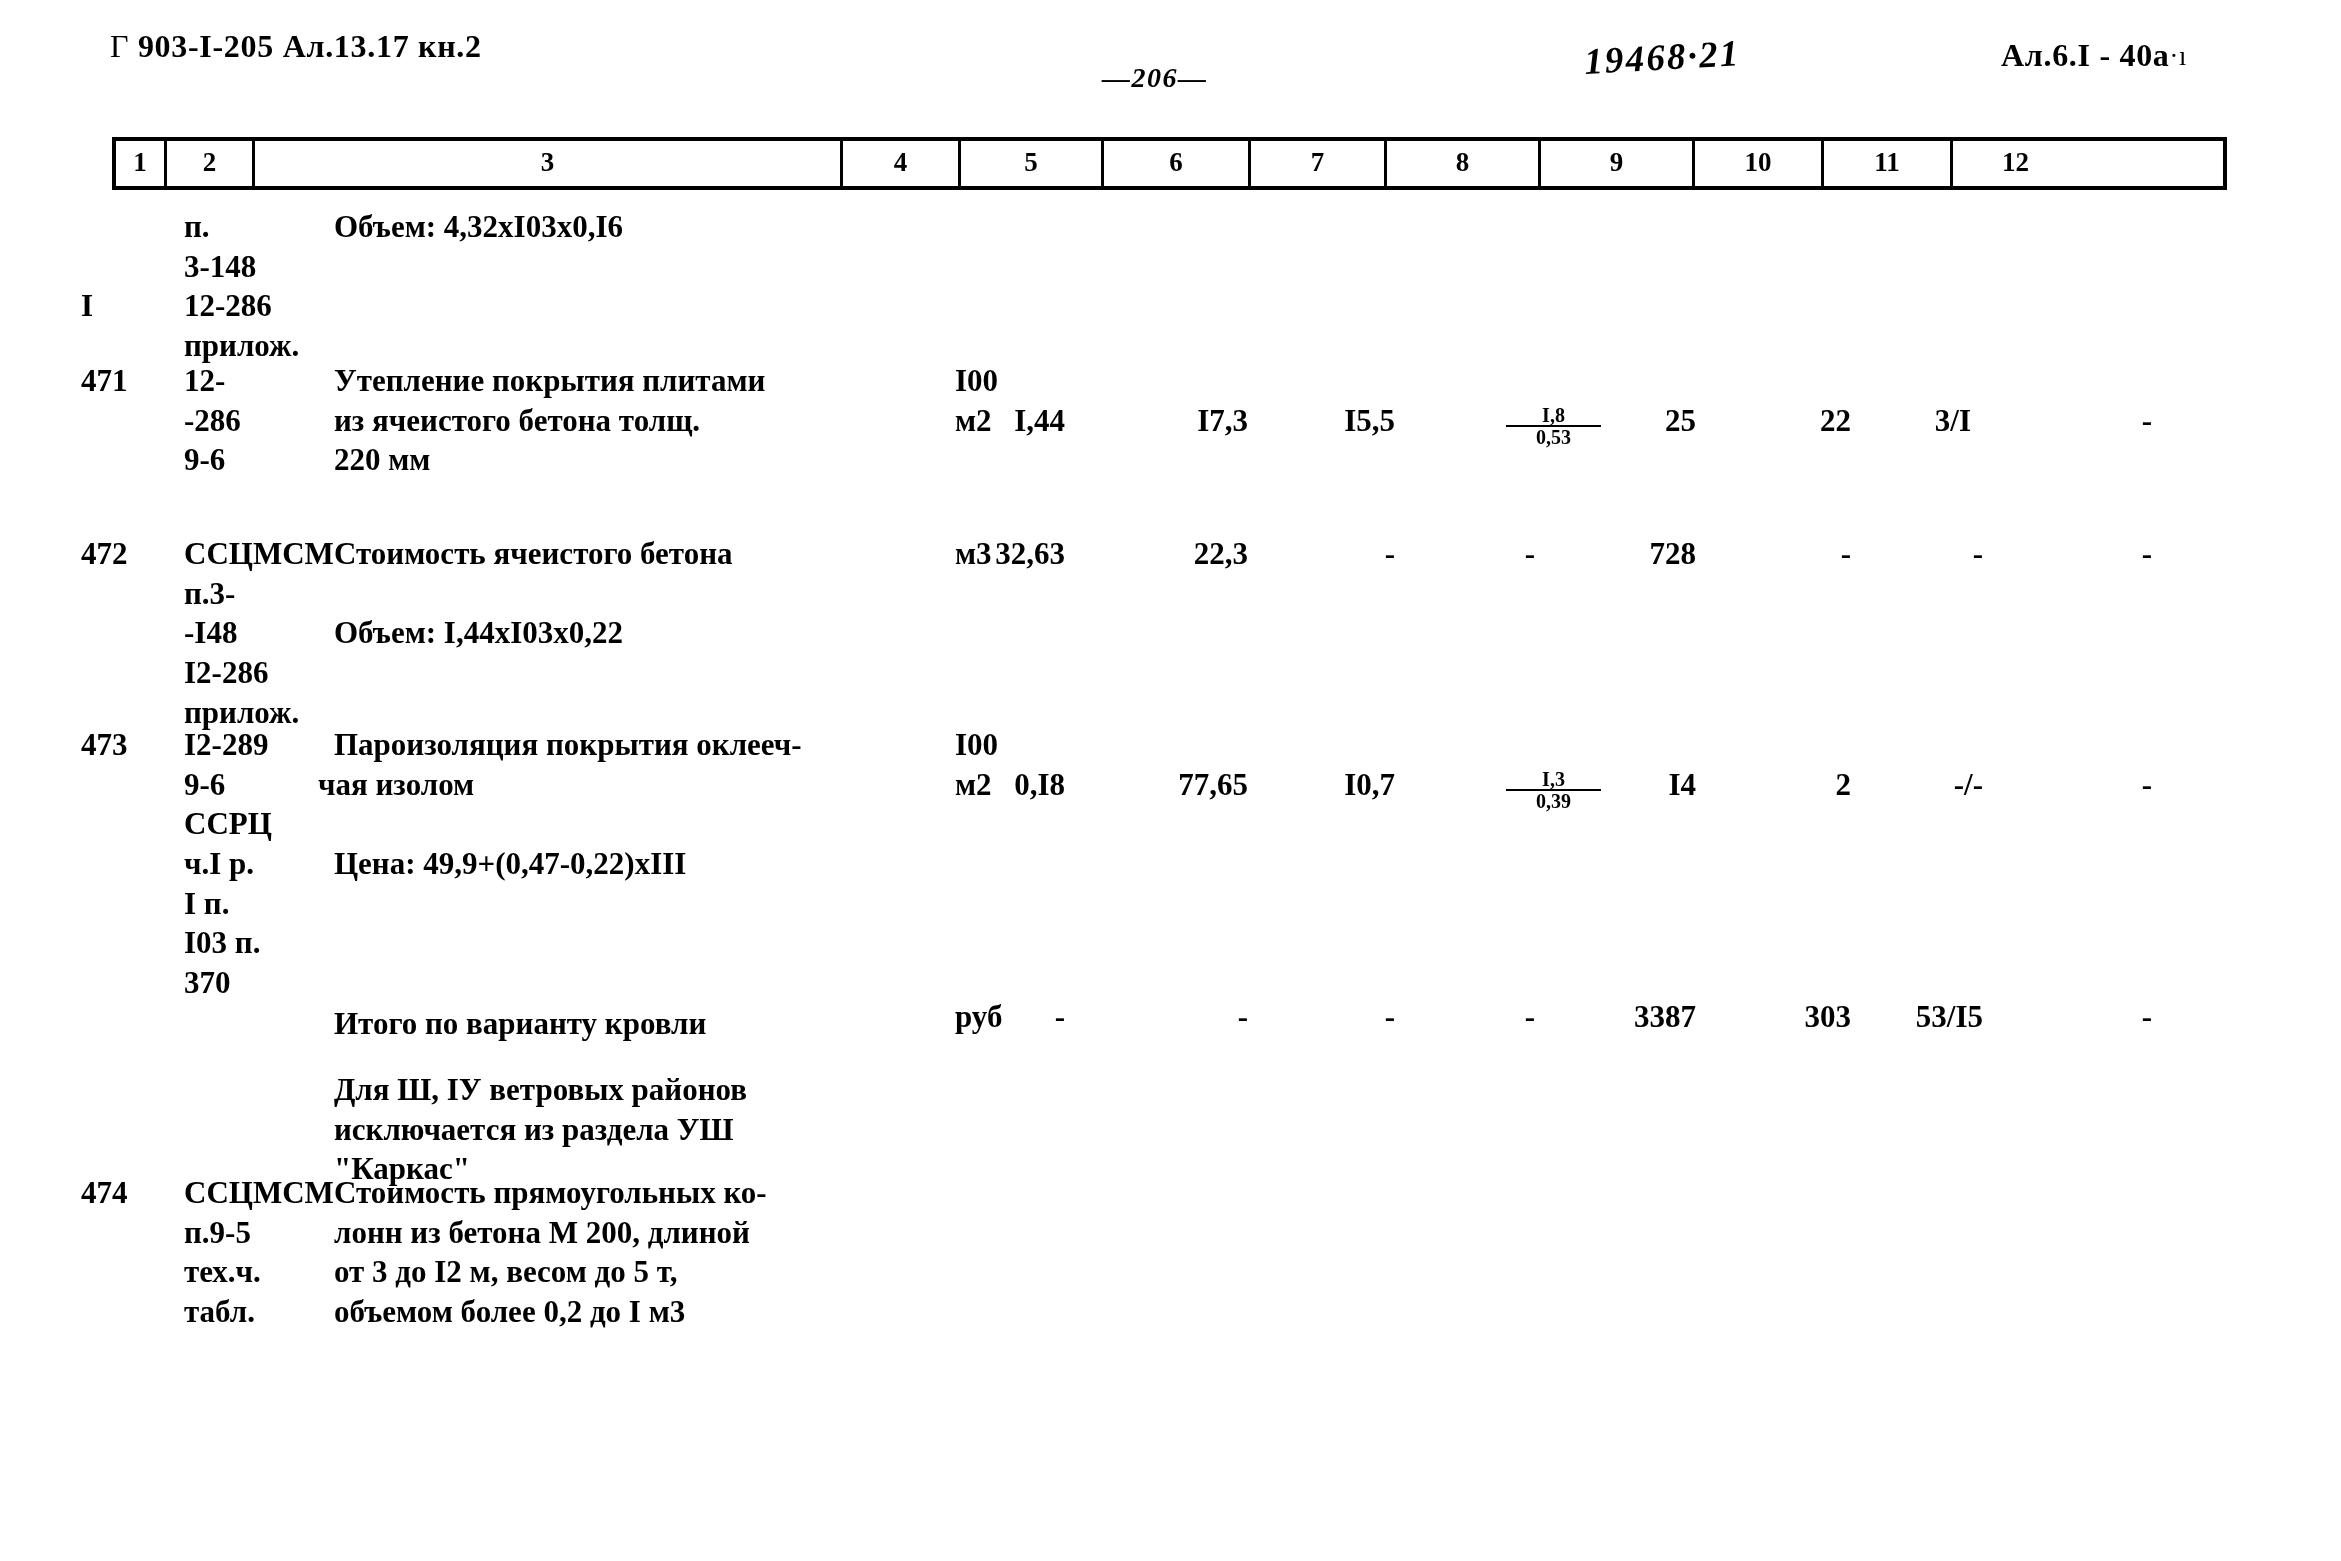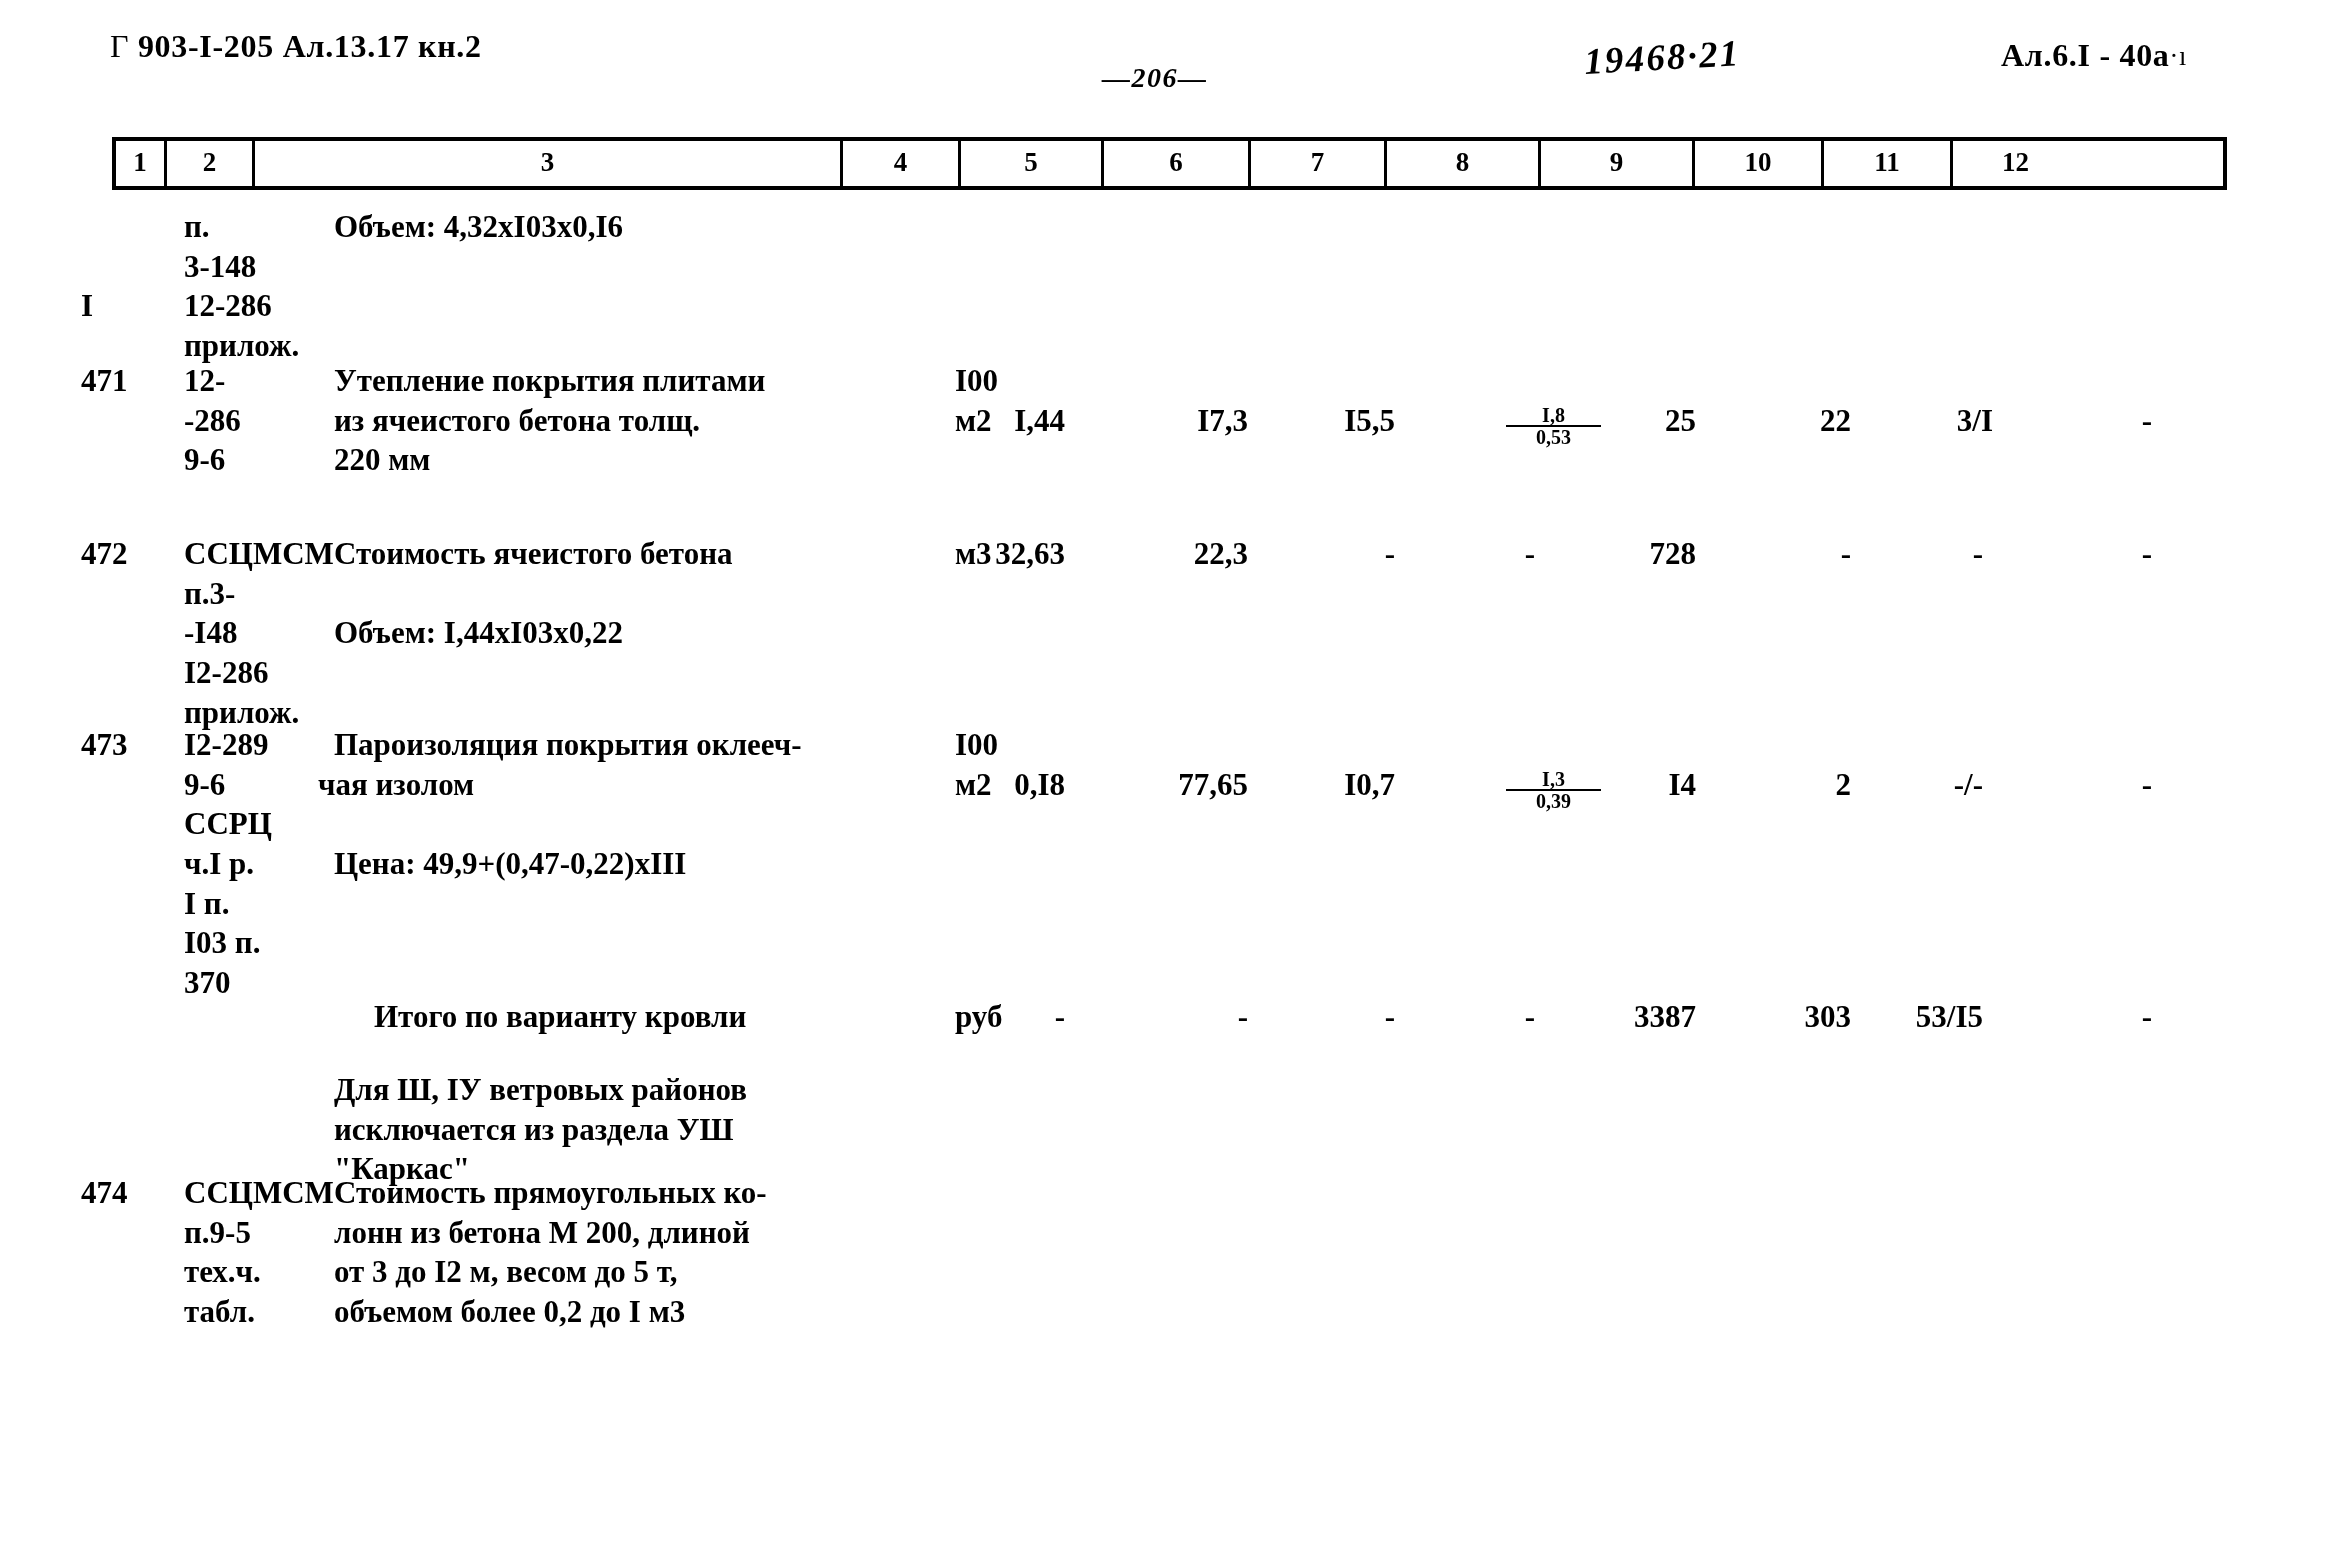--- a/index.html
+++ b/index.html
@@ -95,21 +95,21 @@
         <div class="c cu" style="left: 955px; top: 40px;">м2</div>
         <div class="c cn" style="left: auto; top: 40px; right: 1277px;">I,44</div>
         <div class="c cn" style="left: auto; top: 40px; right: 1094px;">I7,3</div>
         <div class="c cn" style="left: auto; top: 40px; right: 947px;">I5,5</div>
         <div class="frac" style="left: 1506px; top: 40px; width: 95px;">
           <span class="num">I,8</span>
           <span class="den">0,53</span>
         </div>
         <div class="c cn" style="left: auto; top: 40px; right: 646px;">25</div>
         <div class="c cn" style="left: auto; top: 40px; right: 491px;">22</div>
-        <div class="c cn" style="left: auto; top: 40px; right: 349px;">3/I</div>
+        <div class="c cn" style="left: auto; top: 40px; right: 371px;">3/I</div>
         <div class="c cn" style="left: auto; top: 40px; right: 190px;">-</div>
       </div>
       <div class="row" style="position: absolute; left: 0px; top: 349px; height: 0.7px;">
         <div class="c c1" style="left: 81px; top: 0px;">472</div>
         <div class="c c2" style="left: 184px; top: 0px;">ССЦМСМ</div>
         <div class="c c2" style="left: 184px; top: 40px;">п.3-</div>
         <div class="c c2" style="left: 184px; top: 79px;">-I48</div>
         <div class="c c2" style="left: 184px; top: 119px;">I2-286</div>
         <div class="c c2" style="left: 184px; top: 159px;">прилож.</div>
         <div class="c c3" style="left: 334px; top: 0px;">Стоимость ячеистого бетона</div>
@@ -144,21 +144,21 @@
         <div class="frac" style="left: 1506px; top: 40px; width: 95px;">
           <span class="num">I,3</span>
           <span class="den">0,39</span>
         </div>
         <div class="c cn" style="left: auto; top: 40px; right: 646px;">I4</div>
         <div class="c cn" style="left: auto; top: 40px; right: 491px;">2</div>
         <div class="c cn" style="left: auto; top: 40px; right: 359px;">-/-</div>
         <div class="c cn" style="left: auto; top: 40px; right: 190px;">-</div>
       </div>
       <div class="row" style="position: absolute; left: 0px; top: 812px; height: 0.7px;">
-        <div class="c c3" style="left: 334px; top: 0px; margin-left: 40px;">Итого по варианту кровли</div>
+        <div class="c c3" style="left: 334px; top: 7px;">Итого по варианту кровли</div>
         <div class="c cu" style="left: 955px; top: 0px;">руб</div>
         <div class="c cn" style="left: auto; top: 0px; right: 1277px;">-</div>
         <div class="c cn" style="left: auto; top: 0px; right: 1094px;">-</div>
         <div class="c cn" style="left: auto; top: 0px; right: 947px;">-</div>
         <div class="c cn" style="left: auto; top: 0px; right: 807px;">-</div>
         <div class="c cn" style="left: auto; top: 0px; right: 646px;">3387</div>
         <div class="c cn" style="left: auto; top: 0px; right: 491px;">303</div>
         <div class="c cn" style="left: auto; top: 0px; right: 359px;">53/I5</div>
         <div class="c cn" style="left: auto; top: 0px; right: 190px;">-</div>
       </div>

